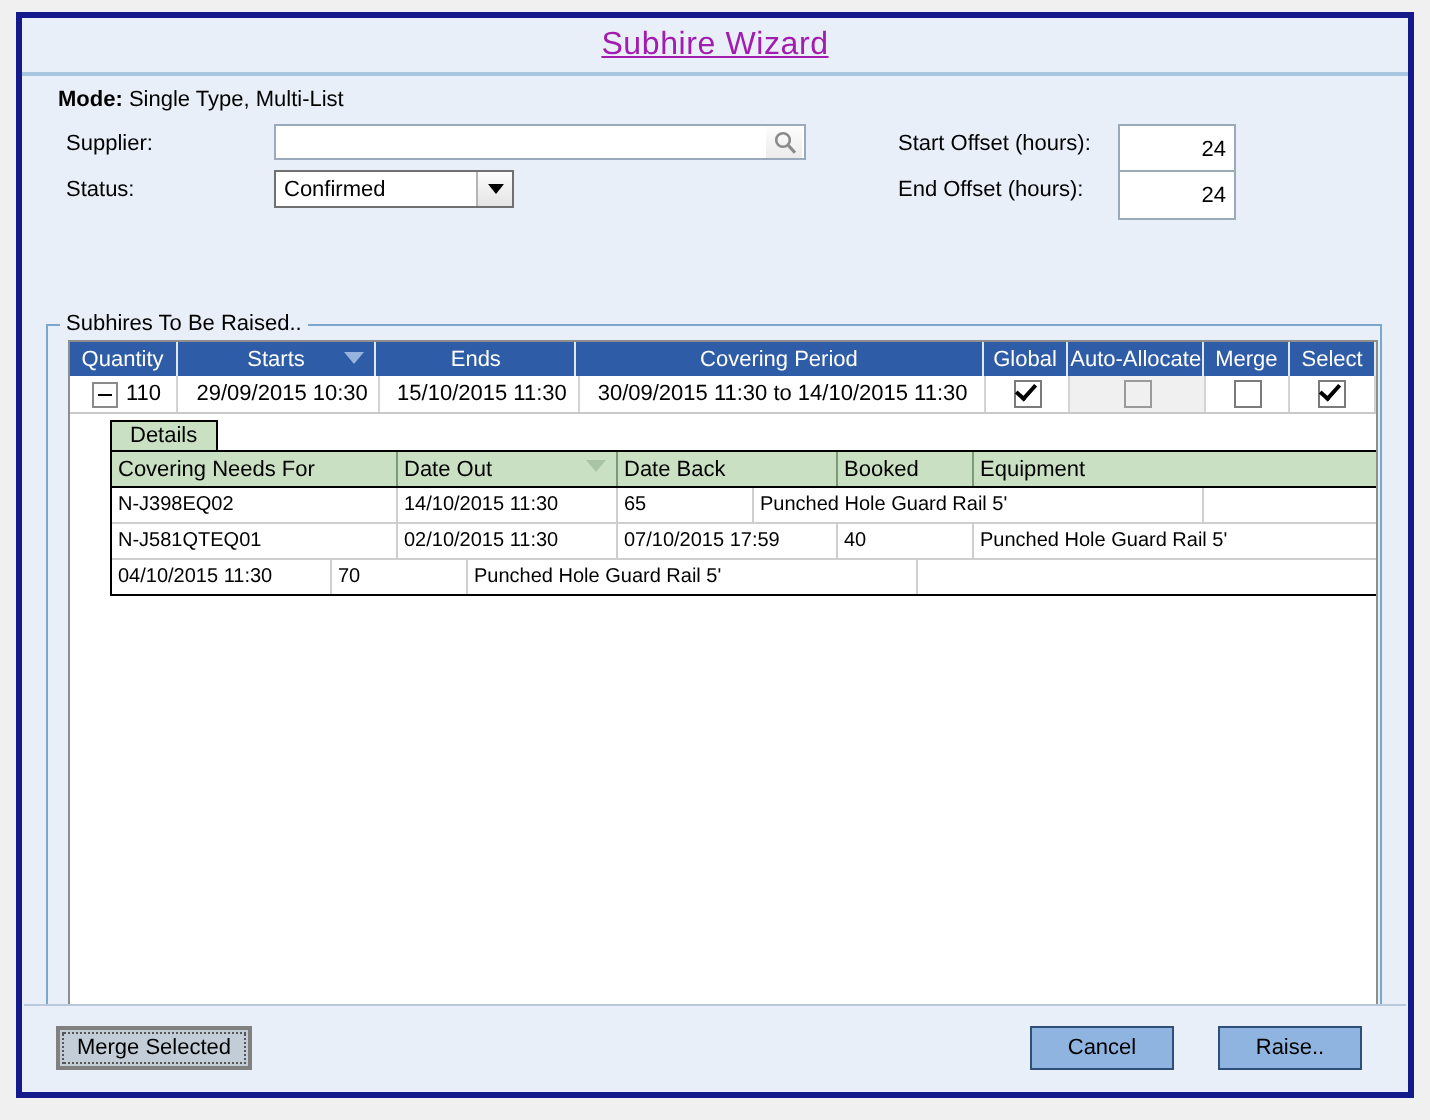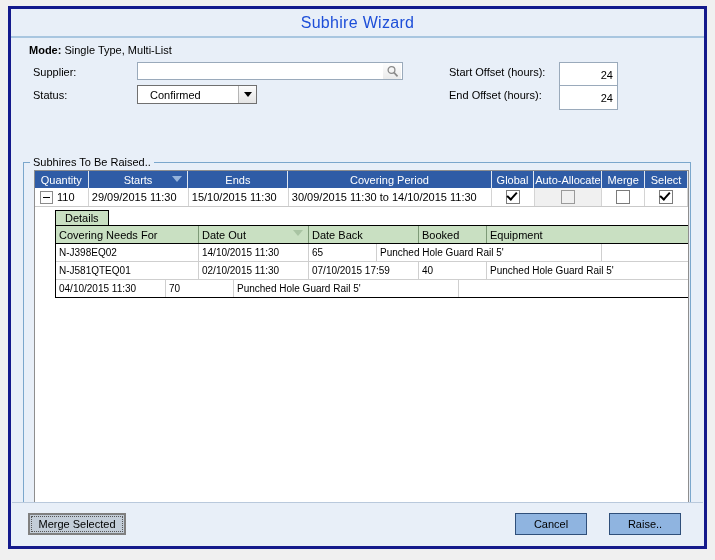--- a/index.html
+++ b/index.html
@@ -30,23 +30,24 @@
   }
   .title-bar {
     height: 27px;
     background: #e8eff8;
     border-bottom: 2px solid #a8c6e0;
     display: flex;
     align-items: center;
     justify-content: center;
   }
   .title-text {
-    color: #1d4ed8;
+    color: #a21caf;
     font-size: 16px;
     letter-spacing: 0.3px;
+    text-decoration: underline;
   }
   .body-area {
     position: relative;
     height: calc(100% - 29px);
     background: #e8eff8;
   }
   .mode-row {
     padding: 6px 0 2px 18px;
     font-size: 11px;
   }
@@ -104,21 +105,21 @@
     top: 27px;
     width: 120px;
     height: 19px;
     border: 1px solid #707070;
     background: #ffffff;
     box-sizing: border-box;
     display: flex;
     align-items: center;
   }
   .status-value {
-    padding-left: 12px;
+    padding-left: 4px;
     flex: 1;
     font-size: 11px;
   }
   .dd-arrow {
     width: 17px;
     height: 17px;
     background: linear-gradient(#fcfcfc, #e4e4e4);
     border-left: 1px solid #b5b5b5;
     display: flex;
     align-items: center;
@@ -215,21 +216,21 @@
     height: 18px;
     background: #ffffff;
     border-bottom: 1px solid #c9c9c9;
   }
   .mg-row .dc {
     border-right: 1px solid #d4d4d4;
     display: flex;
     align-items: center;
     font-size: 11px;
     box-sizing: border-box;
-    padding-left: 3px;
+    padding-left: 9px;
     white-space: nowrap;
     overflow: hidden;
   }
   .dc.center { justify-content: center; padding-left: 0; }
   .dc.disabled { background: #f0f0f0; }
   .expander {
     width: 11px;
     height: 11px;
     border: 1px solid #8a8a8a;
     background: #fdfdfd;
@@ -439,21 +440,21 @@
             <div class="hc" style="width:76px">Auto-Allocate</div>
             <div class="hc" style="width:48px">Merge</div>
             <div class="hc" style="width:48px">Select</div>
           </div>
 
           <div class="mg-row">
             <div class="dc" style="width:60px">
               <span class="expander"></span>
               <span>110</span>
             </div>
-            <div class="dc" style="width:112px">29/09/2015 11:30</div>
+            <div class="dc" style="width:112px">29/09/2015 10:30</div>
             <div class="dc" style="width:112px">15/10/2015 11:30</div>
             <div class="dc" style="width:228px">30/09/2015 11:30 to 14/10/2015 11:30</div>
             <div class="dc center" style="width:48px">
               <span class="cbx checked"></span>
             </div>
             <div class="dc center disabled" style="width:76px">
               <span class="cbx grey"></span>
             </div>
             <div class="dc center" style="width:48px">
               <span class="cbx"></span>

